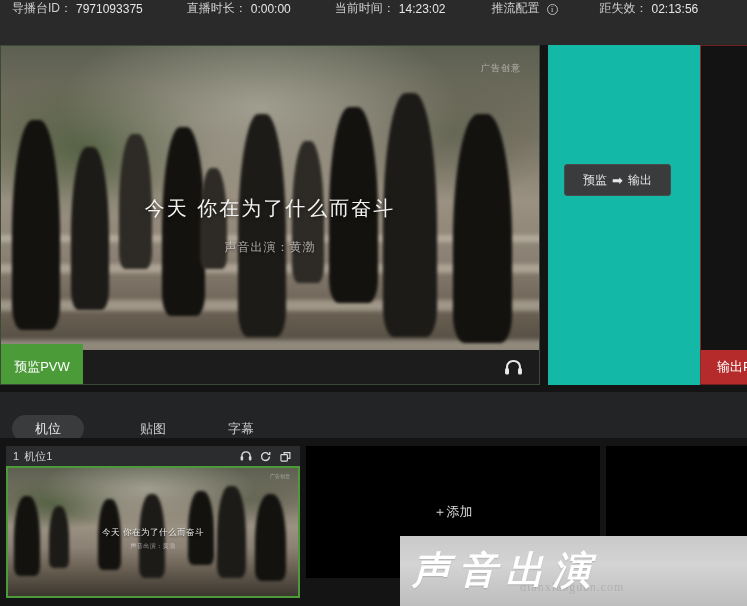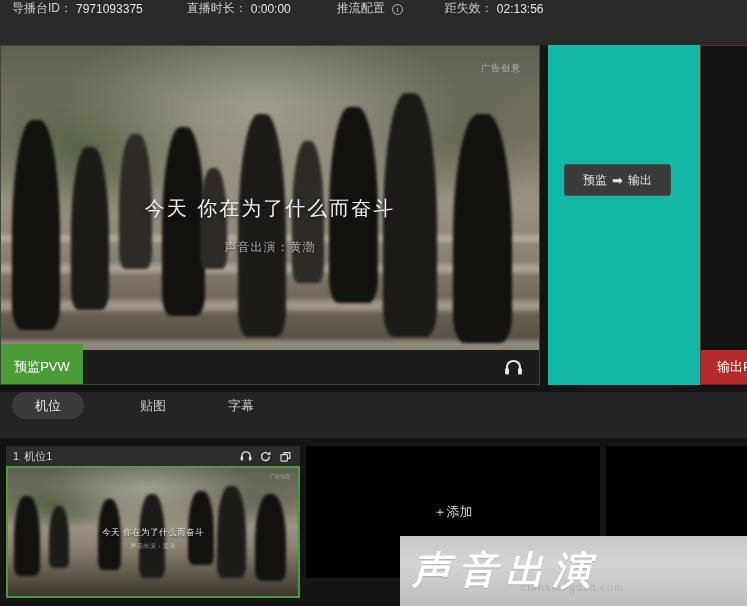--- a/index.html
+++ b/index.html
@@ -108,21 +108,21 @@
   }
   .badge-pgm{
     position:absolute; left:0; bottom:0; height:34px; width:95px; padding-left:16px;
     background:#b52b2b; color:#fff; font-size:13px; display:flex; align-items:center;
     white-space:nowrap;
   }
 
   
   .tabs{
     position:absolute; left:0; top:392px; width:747px; height:50px;
-    display:flex; align-items:flex-start; background:#232425;
+    display:flex; align-items:flex-end; background:#232425;
   }
   .tab{
     color:#c9c9c9; font-size:13px; cursor:pointer; display:flex;
     align-items:center; justify-content:center; height:27px;
   }
   .tab.t1{ margin-left:12px; width:72px; background:#3a3b3d; border-radius:14px; color:#e9e9e9; }
   .tab.t2{ margin-left:52px; width:34px; }
   .tab.t3{ margin-left:54px; width:34px; }
 
   
@@ -196,20 +196,24 @@
 <div class="app">
 
   <div class="topbar">
     <div class="tb-item tb-i1">
       <span class="tb-label">导播台ID：</span>
       <span class="tb-val">7971093375</span>
     </div>
     <div class="tb-item tb-i2">
       <span class="tb-label">直播时长：</span>
       <span class="tb-val">0:00:00</span>
+    </div>
+    <div class="tb-item tb-i3">
+      <span class="tb-label">当前时间：</span>
+      <span class="tb-val">14:23:02</span>
     </div>
     <div class="tb-item tb-i4">
       <span class="tb-label">推流配置</span>
       <span class="info-circle"></span>
     </div>
     <div class="tb-item tb-i5">
       <span class="tb-label">距失效：</span>
       <span class="tb-val">02:13:56</span>
     </div>
   </div>

